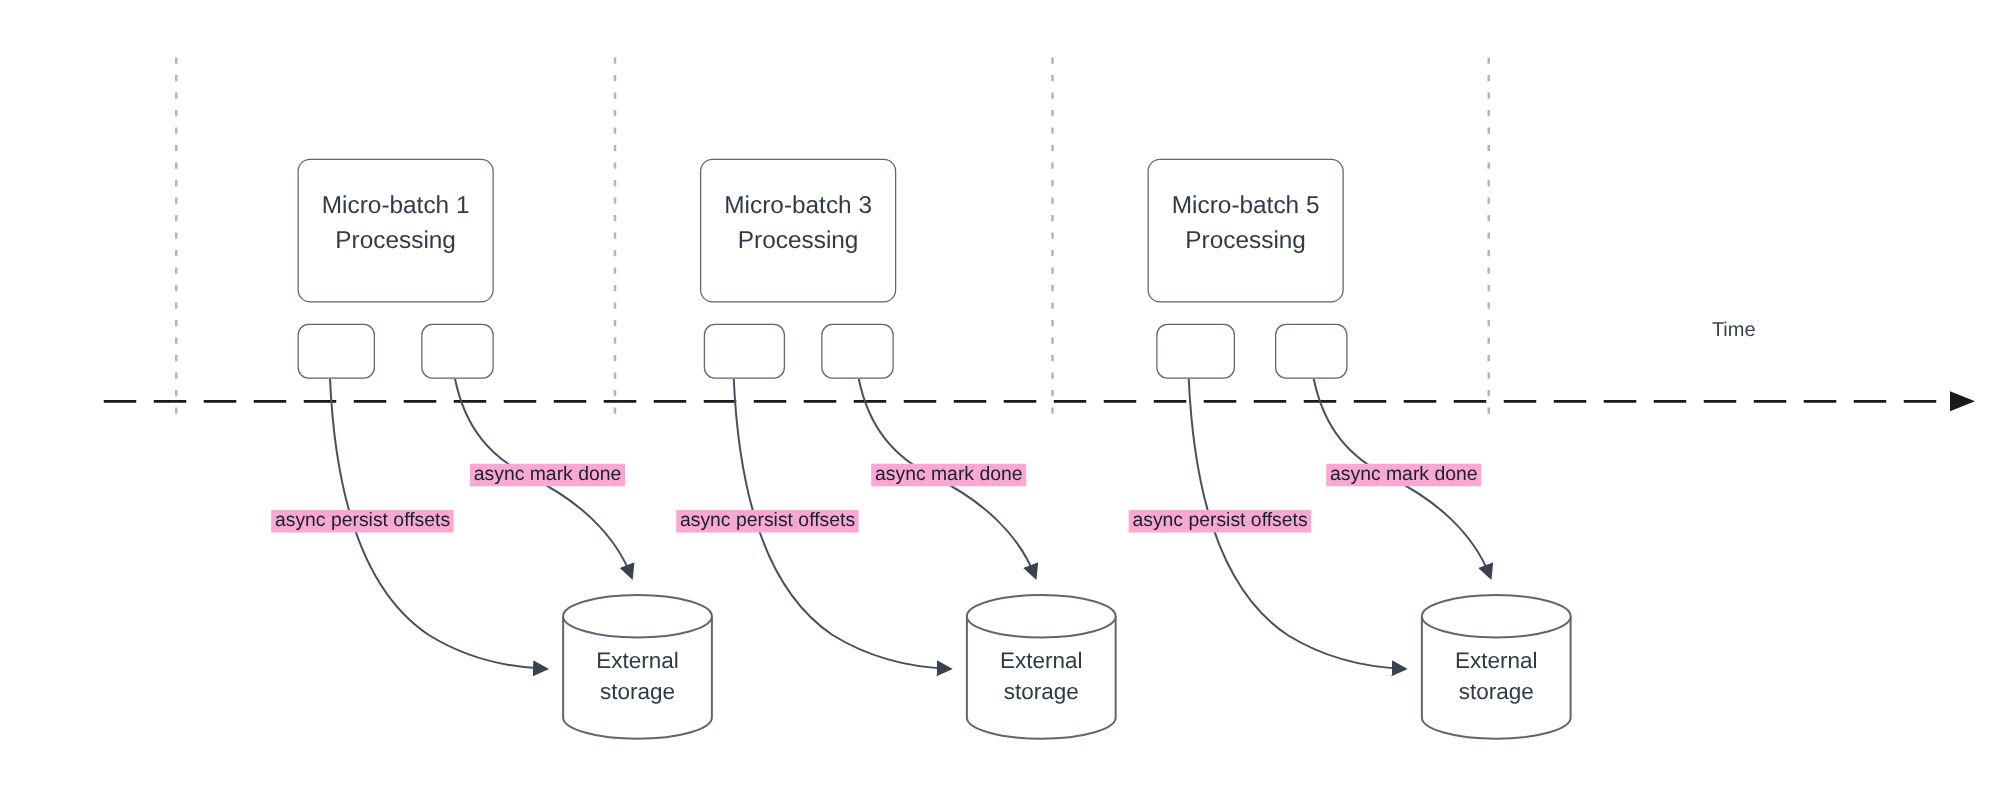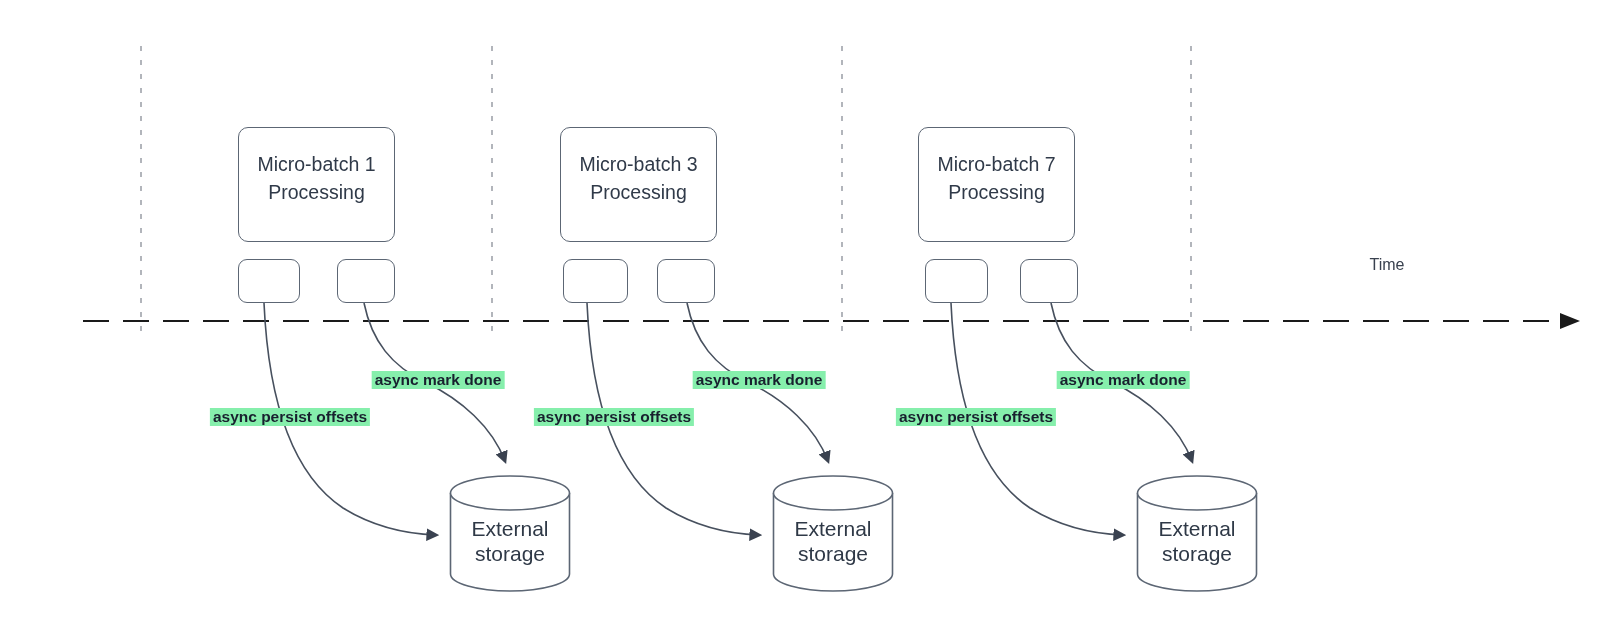--- a/index.html
+++ b/index.html
@@ -30,32 +30,32 @@
     height:44px;
     border:1.6px solid #5c6674;
     border-radius:9px;
     background:#ffffff;
     box-sizing:border-box;
   }
   .alabel{
     position:absolute;
     transform:translateX(-50%);
     font-size:15.5px;
-    font-weight:bold;
+    font-weight:normal;
     color:#18202e;
-    background:#86efac;
+    background:#f9a8d4;
     padding:0 3px;
     white-space:nowrap;
   }
   .stor-label{
     position:absolute;
     width:120px;height:88px;
     display:flex;align-items:center;justify-content:center;
     text-align:center;
-    font-size:21px;line-height:25px;
+    font-size:18px;line-height:25px;
     color:#2f3947;
     white-space:pre-line;
   }
   .time-label{
     position:absolute;
     transform:translateX(-50%);
     font-size:16px;
     color:#39414f;
     white-space:nowrap;
   }
@@ -99,21 +99,21 @@
       <path d="M364,303 C372,342 392,366 425,382 C462,400 492,427 505,461" fill="none" stroke="#47505e" stroke-width="1.6" marker-end="url(#ah)"></path>
       <path d="M450.5,493 L450.5,574 A59.5,17 0 0 0 569.5,574 L569.5,493" fill="#ffffff" stroke="#5c6674" stroke-width="1.6"></path>
       <ellipse cx="510" cy="493" rx="59.5" ry="17" fill="#ffffff" stroke="#5c6674" stroke-width="1.6"></ellipse>
     </g>
   </svg>
 
   <div class="proc-box" style="left:238px;top:127px;">Micro-batch 1
 Processing</div>
   <div class="proc-box" style="left:560px;top:127px;">Micro-batch 3
 Processing</div>
-  <div class="proc-box" style="left:918px;top:127px;">Micro-batch 7
+  <div class="proc-box" style="left:918px;top:127px;">Micro-batch 5
 Processing</div>
 
   <div class="mini-box" style="left:238px;top:259px;width:62px;"></div>
   <div class="mini-box" style="left:337px;top:259px;width:58px;"></div>
   <div class="mini-box" style="left:563px;top:259px;width:65px;"></div>
   <div class="mini-box" style="left:657px;top:259px;width:58px;"></div>
   <div class="mini-box" style="left:925px;top:259px;width:63px;"></div>
   <div class="mini-box" style="left:1020px;top:259px;width:58px;"></div>
 
   <div class="alabel" style="left:290px;top:408px;">async persist offsets</div>

